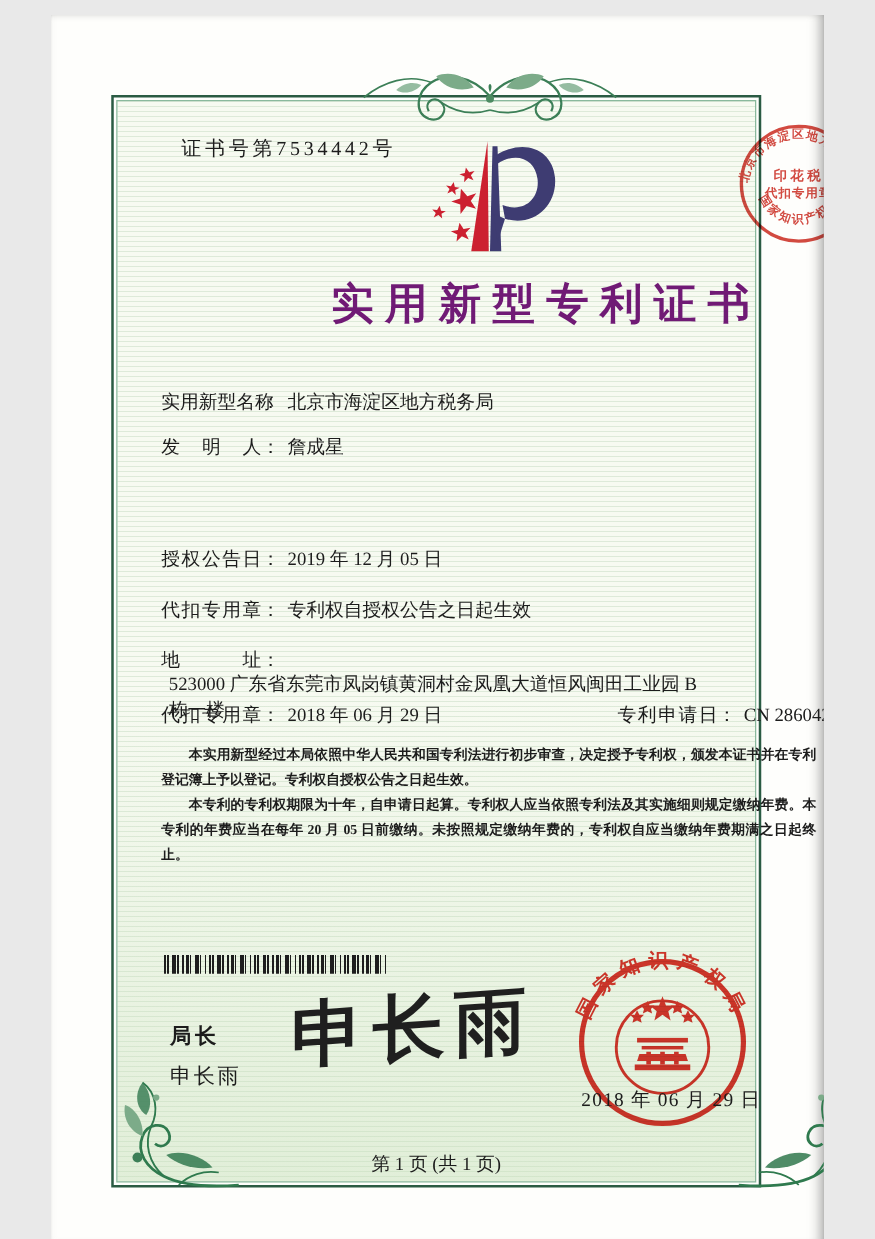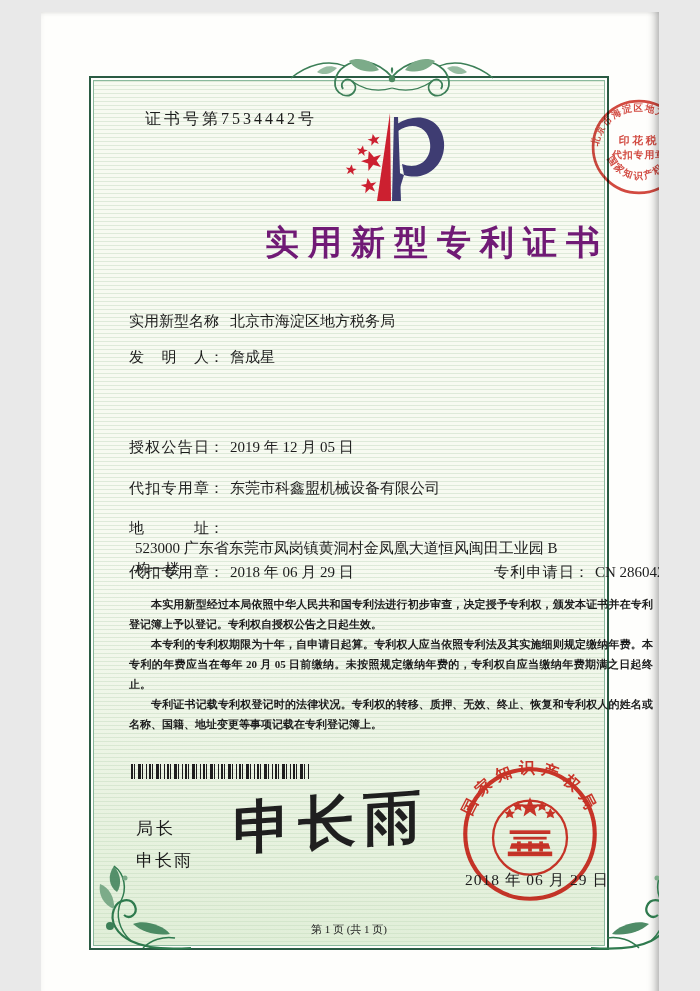--- a/index.html
+++ b/index.html
@@ -33,27 +33,27 @@
   .body-text{position:absolute;left:88px;top:582px;width:524px;
     font-size:11px;line-height:20px;text-align:justify;font-weight:bold;}
   .body-text p{margin:0;text-indent:2em;}
   .barcode{position:absolute;left:90px;top:752px;width:178px;height:15px;
     background:repeating-linear-gradient(90deg,
       #1d1d1d 0 2px,transparent 2px 3px,
       #1d1d1d 3px 4px,transparent 4px 7px,
       #1d1d1d 7px 10px,transparent 10px 11px,
       #1d1d1d 11px 12px,transparent 12px 15px,
       #1d1d1d 15px 16px,transparent 16px 18px);}
-  .signer-title{position:absolute;left:95px;top:805px;font-size:17px;letter-spacing:3px;}
+  .signer-title{position:absolute;left:95px;top:805px;font-size:17px;letter-spacing:3px;font-weight:bold;}
   .signer-name{position:absolute;left:95px;top:837px;font-size:17px;letter-spacing:2px;}
   .signature{position:absolute;left:192px;top:772px;font-size:58px;letter-spacing:7px;
     font-weight:600;color:#1f1f1f;transform:rotate(-4deg) skewX(-4deg);}
   .seal-date{position:absolute;left:424px;top:858px;font-size:15.5px;letter-spacing:1px;
     z-index:6;white-space:nowrap;}
-  .footer{position:absolute;left:48px;right:50px;top:910px;text-align:center;font-size:11px;}
+  .footer{position:absolute;left:48px;right:50px;top:910px;text-align:center;font-size:15px;}
   
   .logo{position:absolute;left:283px;top:96px;width:135px;height:110px;}
   .stamp-top{position:absolute;left:544px;top:81px;width:108px;height:108px;
     mix-blend-mode:multiply;opacity:.92;}
   .seal-bottom{position:absolute;left:415px;top:748px;width:148px;height:148px;
     mix-blend-mode:multiply;opacity:.95;z-index:5;}
   .garland{position:absolute;left:246px;top:38px;width:210px;height:58px;}
   .corner-fl{position:absolute;top:844px;width:112px;height:100px;}
   .corner-fl.left{left:40px;}
   .corner-fl.right{left:548px;transform:scaleX(-1);}
@@ -151,36 +151,35 @@
   <div class="field" style="top:300px">
     <span class="f-label">实用新型名称</span><span class="f-colon">：</span><span class="f-value">北京市海淀区地方税务局</span>
   </div>
   <div class="field" style="top:336px">
     <span class="f-label">发明人</span><span class="f-colon">：</span><span class="f-value">詹成星</span>
   </div>
   <div class="field" style="top:426px">
     <span class="f-label">授权公告日</span><span class="f-colon">：</span><span class="f-value">2019 年 12 月 05 日</span>
   </div>
   <div class="field" style="top:467px">
-    <span class="f-label">代扣专用章</span><span class="f-colon">：</span><span class="f-value">东莞市科鑫盟机械设备有限公司</span>
+    <span class="f-label">代扣专用章</span><span class="f-colon">：</span><span class="f-value">专利权自授权公告之日起生效</span>
   </div>
   <div class="field addr" style="top:507px">
     <span class="f-label">地址</span><span class="f-colon">：</span><span class="f-value">523000 广东省东莞市凤岗镇黄洞村金凤凰大道恒风闽田工业园 B 栋一楼</span>
   </div>
   <div class="field" style="top:551px;right:88px">
     <span class="f-label">代扣专用章</span><span class="f-colon">：</span><span class="f-value">2018 年 06 月 29 日</span>
     <span class="col2">
       <span class="f-label">专利申请日</span><span class="f-colon">：</span><span class="f-value">CN 286042440 U</span>
     </span>
   </div>
 
   <div class="body-text">
     <p>本实用新型经过本局依照中华人民共和国专利法进行初步审查，决定授予专利权，颁发本证书并在专利登记簿上予以登记。专利权自授权公告之日起生效。</p>
     <p>本专利的专利权期限为十年，自申请日起算。专利权人应当依照专利法及其实施细则规定缴纳年费。本专利的年费应当在每年 20 月 05 日前缴纳。未按照规定缴纳年费的，专利权自应当缴纳年费期满之日起终止。</p>
-    <p>专利证书记载专利权登记时的法律状况。专利权的转移、质押、无效、终止、恢复和专利权人的姓名或名称、国籍、地址变更等事项记载在专利登记簿上。</p>
   </div>
 
   <div class="barcode"></div>
 
   <div class="signer-title">局长</div>
   <div class="signer-name">申长雨</div>
   <div class="signature">申长雨</div>
 
   <svg class="seal-bottom" viewBox="0 0 160 160">
     <circle cx="80" cy="80" r="70" fill="none" stroke="#dd2c22" stroke-width="4.5"></circle>

